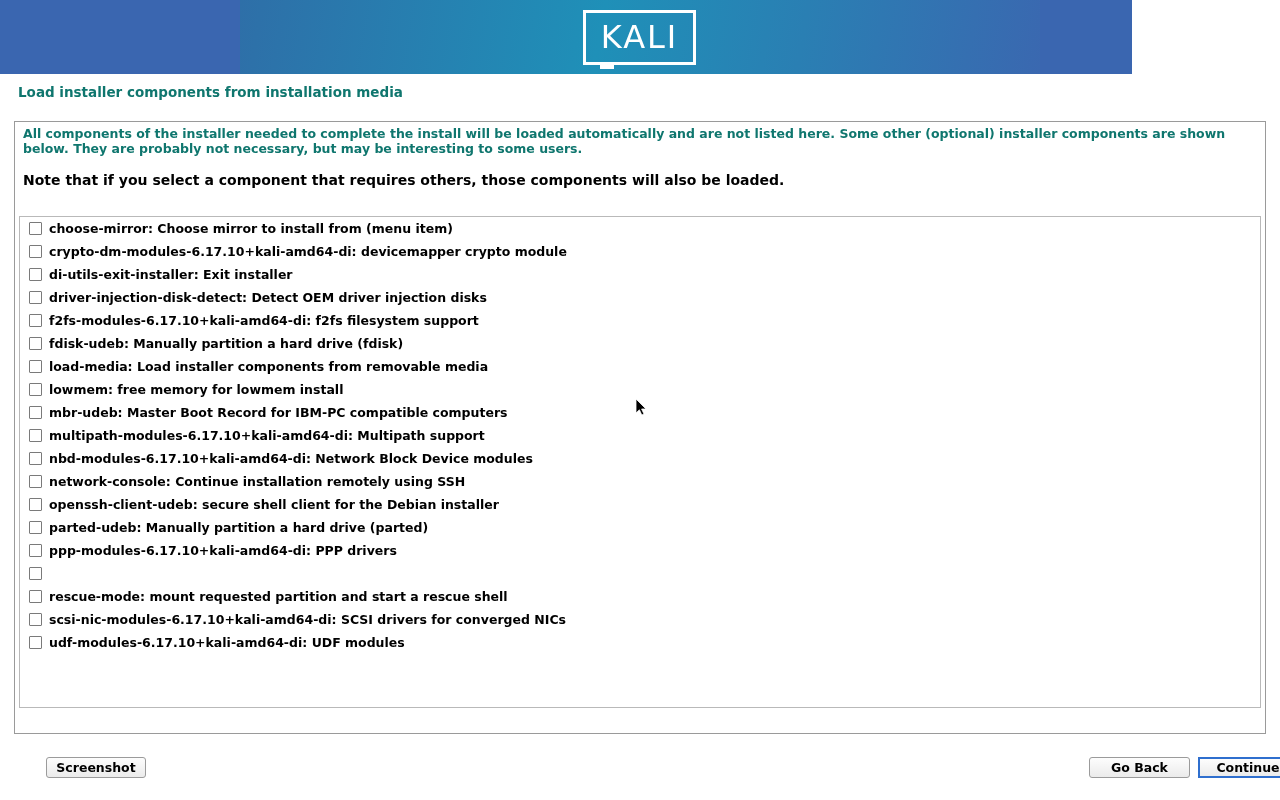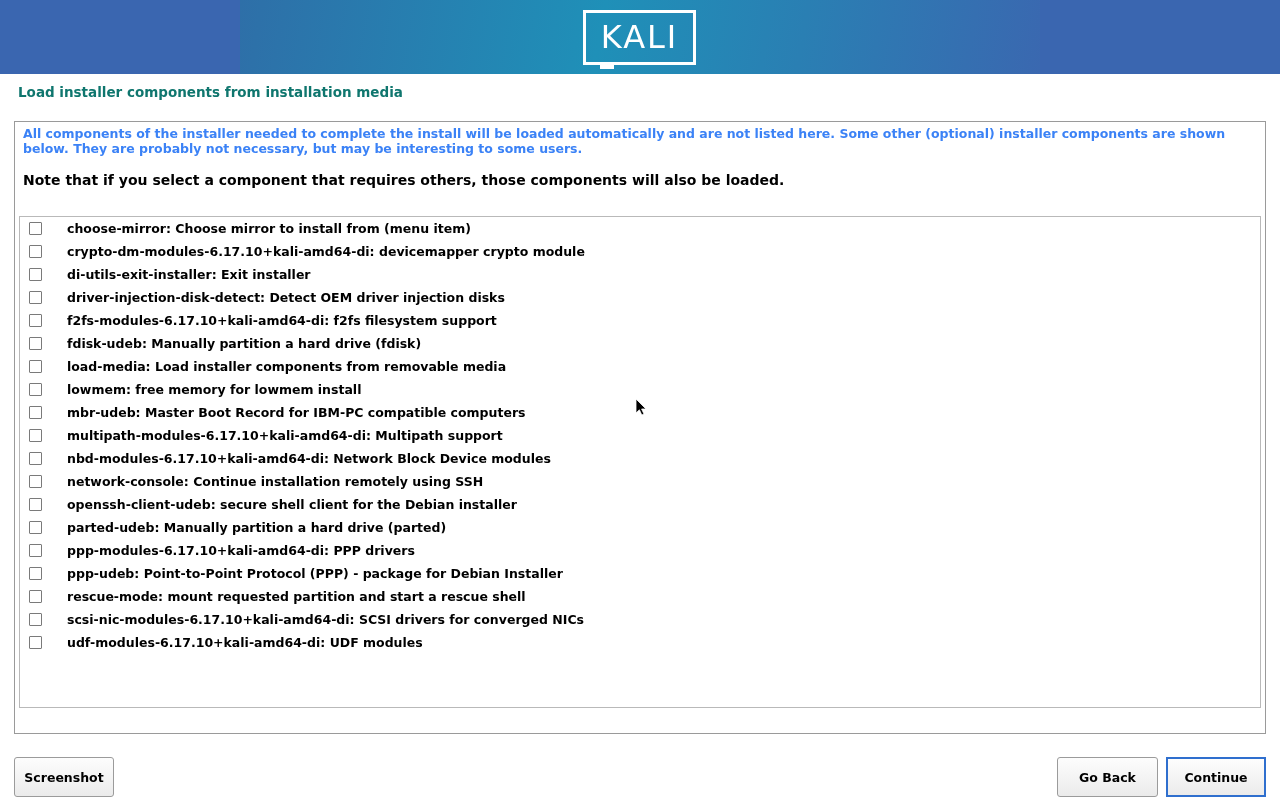--- a/index.html
+++ b/index.html
@@ -16,21 +16,21 @@
     position: relative;
     width: 1280px;
     height: 800px;
     background: #ffffff;
   }
 
   
   .banner {
     position: absolute;
     top: 0; left: 0;
-    width: 1280px;
+    width: 1132px;
     height: 74px;
     background: #3b6bb5;
     overflow: hidden;
   }
   .banner-center {
     position: absolute;
     top: 0;
     left: 240px;
     width: 800px;
     height: 74px;
@@ -100,21 +100,21 @@
     box-sizing: border-box;
   }
 
   .intro {
     position: absolute;
     left: 8px;
     top: 4px;
     width: 1230px;
     font-size: 12.5px;
     font-weight: bold;
-    color: #3b82f6;
+    color: #0f766e;
     line-height: 1.22;
   }
   .note {
     position: absolute;
     left: 8px;
     top: 50px;
     font-size: 14px;
     font-weight: bold;
     color: #000000;
   }
@@ -149,43 +149,44 @@
   .cbx {
     width: 13px;
     height: 13px;
     border: 1px solid #7a7a7a;
     background: #ffffff;
     border-radius: 1px;
     box-sizing: border-box;
     flex: 0 0 auto;
   }
   .comp-label {
-    margin-left: 25px;
+    margin-left: 7px;
     font-size: 12.5px;
     font-weight: bold;
     color: #000000;
     white-space: nowrap;
   }
 
   
   .btn {
     position: absolute;
-    height: 40px;
+    height: 21px;
     border: 1px solid #9b9b9b;
     border-radius: 3px;
     background: linear-gradient(#fdfdfd, #ebebeb);
     font-family: "DejaVu Sans", sans-serif;
     font-size: 12.5px;
     font-weight: bold;
     color: #000000;
     display: flex;
     align-items: center;
     justify-content: center;
     box-sizing: border-box;
     cursor: pointer;
+    margin-left: 32px;
   }
   #screenshot-btn {
     left: 14px;
     top: 757px;
     width: 100px;
   }
   #goback-btn {
     left: 1057px;
     top: 757px;
     width: 101px;
@@ -287,21 +288,20 @@
         <div class="comp-row">
           <span class="cbx"></span>
           <span class="comp-label">parted-udeb: Manually partition a hard drive (parted)</span>
         </div>
         <div class="comp-row">
           <span class="cbx"></span>
           <span class="comp-label">ppp-modules-6.17.10+kali-amd64-di: PPP drivers</span>
         </div>
         <div class="comp-row">
           <span class="cbx"></span>
-          <span class="comp-label">ppp-udeb: Point-to-Point Protocol (PPP) - package for Debian Installer</span>
         </div>
         <div class="comp-row">
           <span class="cbx"></span>
           <span class="comp-label">rescue-mode: mount requested partition and start a rescue shell</span>
         </div>
         <div class="comp-row">
           <span class="cbx"></span>
           <span class="comp-label">scsi-nic-modules-6.17.10+kali-amd64-di: SCSI drivers for converged NICs</span>
         </div>
         <div class="comp-row">

